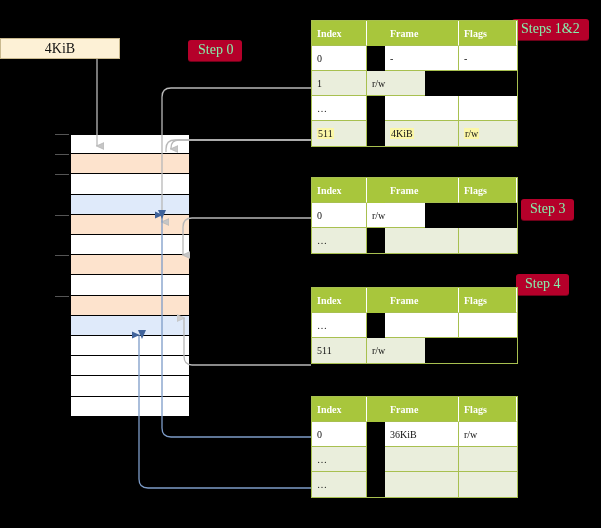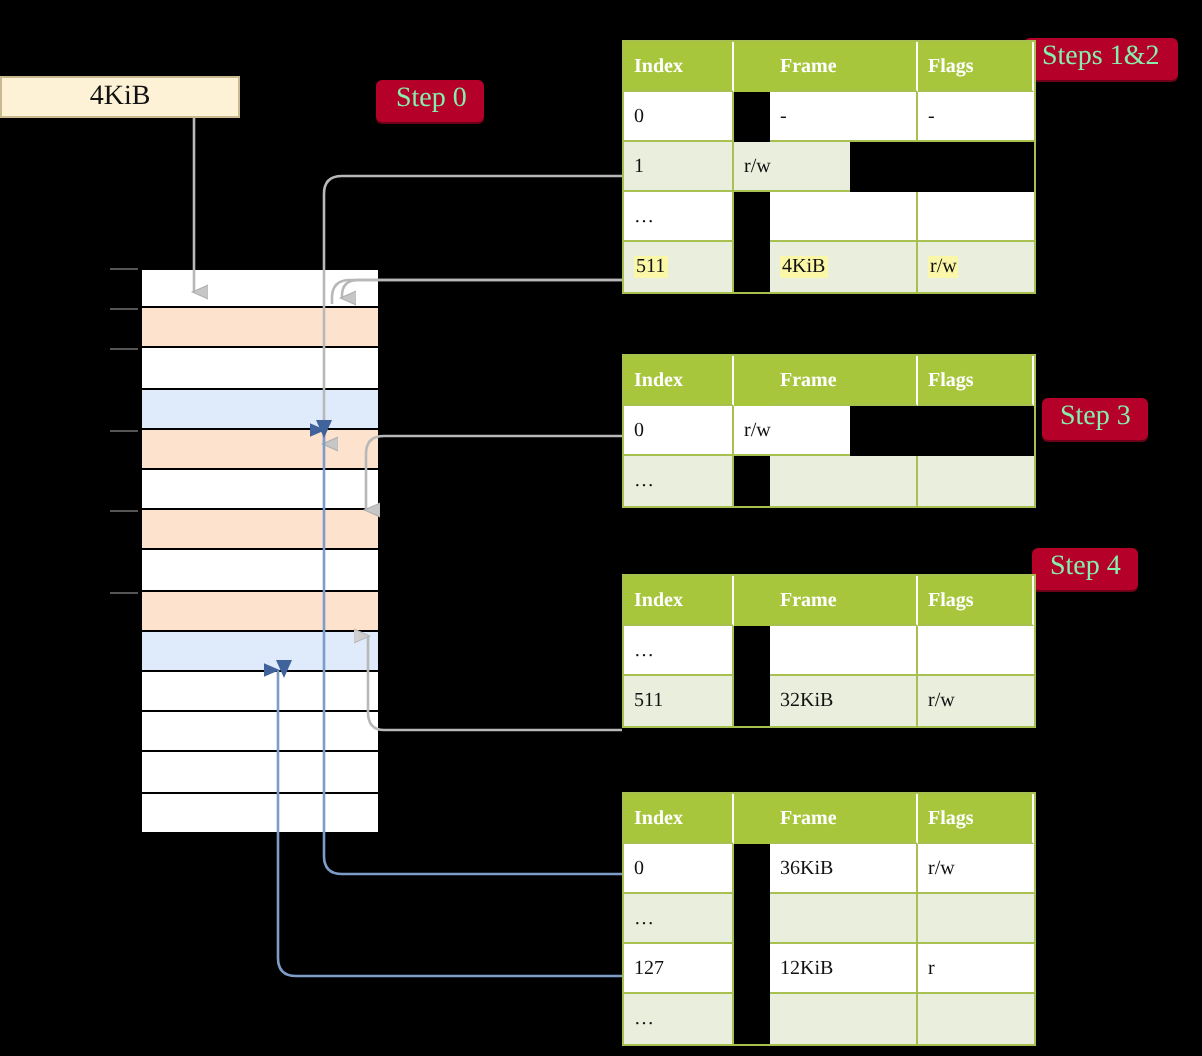--- a/index.html
+++ b/index.html
@@ -146,44 +146,38 @@
           <div class="cell c-frm">Frame</div>
           <div class="cell c-flg">Flags</div>
         </div>
         <div class="row white">
           <div class="cell c-idx">…</div>
           <div class="cell c-frm"></div>
           <div class="cell c-flg"></div>
         </div>
         <div class="row tintA">
           <div class="cell c-idx">511</div>
-          <div class="cell c-frm">32KiB</div>
           <div class="cell c-flg">r/w</div>
         </div>
       </div>
       <div class="ptable" style="left: 311px; top: 396px;">
         <div class="row head">
           <div class="cell c-idx">Index</div>
           <div class="cell c-frm">Frame</div>
           <div class="cell c-flg">Flags</div>
         </div>
         <div class="row white">
           <div class="cell c-idx">0</div>
           <div class="cell c-frm">36KiB</div>
           <div class="cell c-flg">r/w</div>
         </div>
         <div class="row tintA">
           <div class="cell c-idx">…</div>
           <div class="cell c-frm"></div>
           <div class="cell c-flg"></div>
-        </div>
-        <div class="row white">
-          <div class="cell c-idx">127</div>
-          <div class="cell c-frm">12KiB</div>
-          <div class="cell c-flg">r</div>
         </div>
         <div class="row tintA">
           <div class="cell c-idx">…</div>
           <div class="cell c-frm"></div>
           <div class="cell c-flg"></div>
         </div>
       </div>
     </div>
 
   <svg class="wires" width="601" height="528" viewBox="0 0 601 528">

